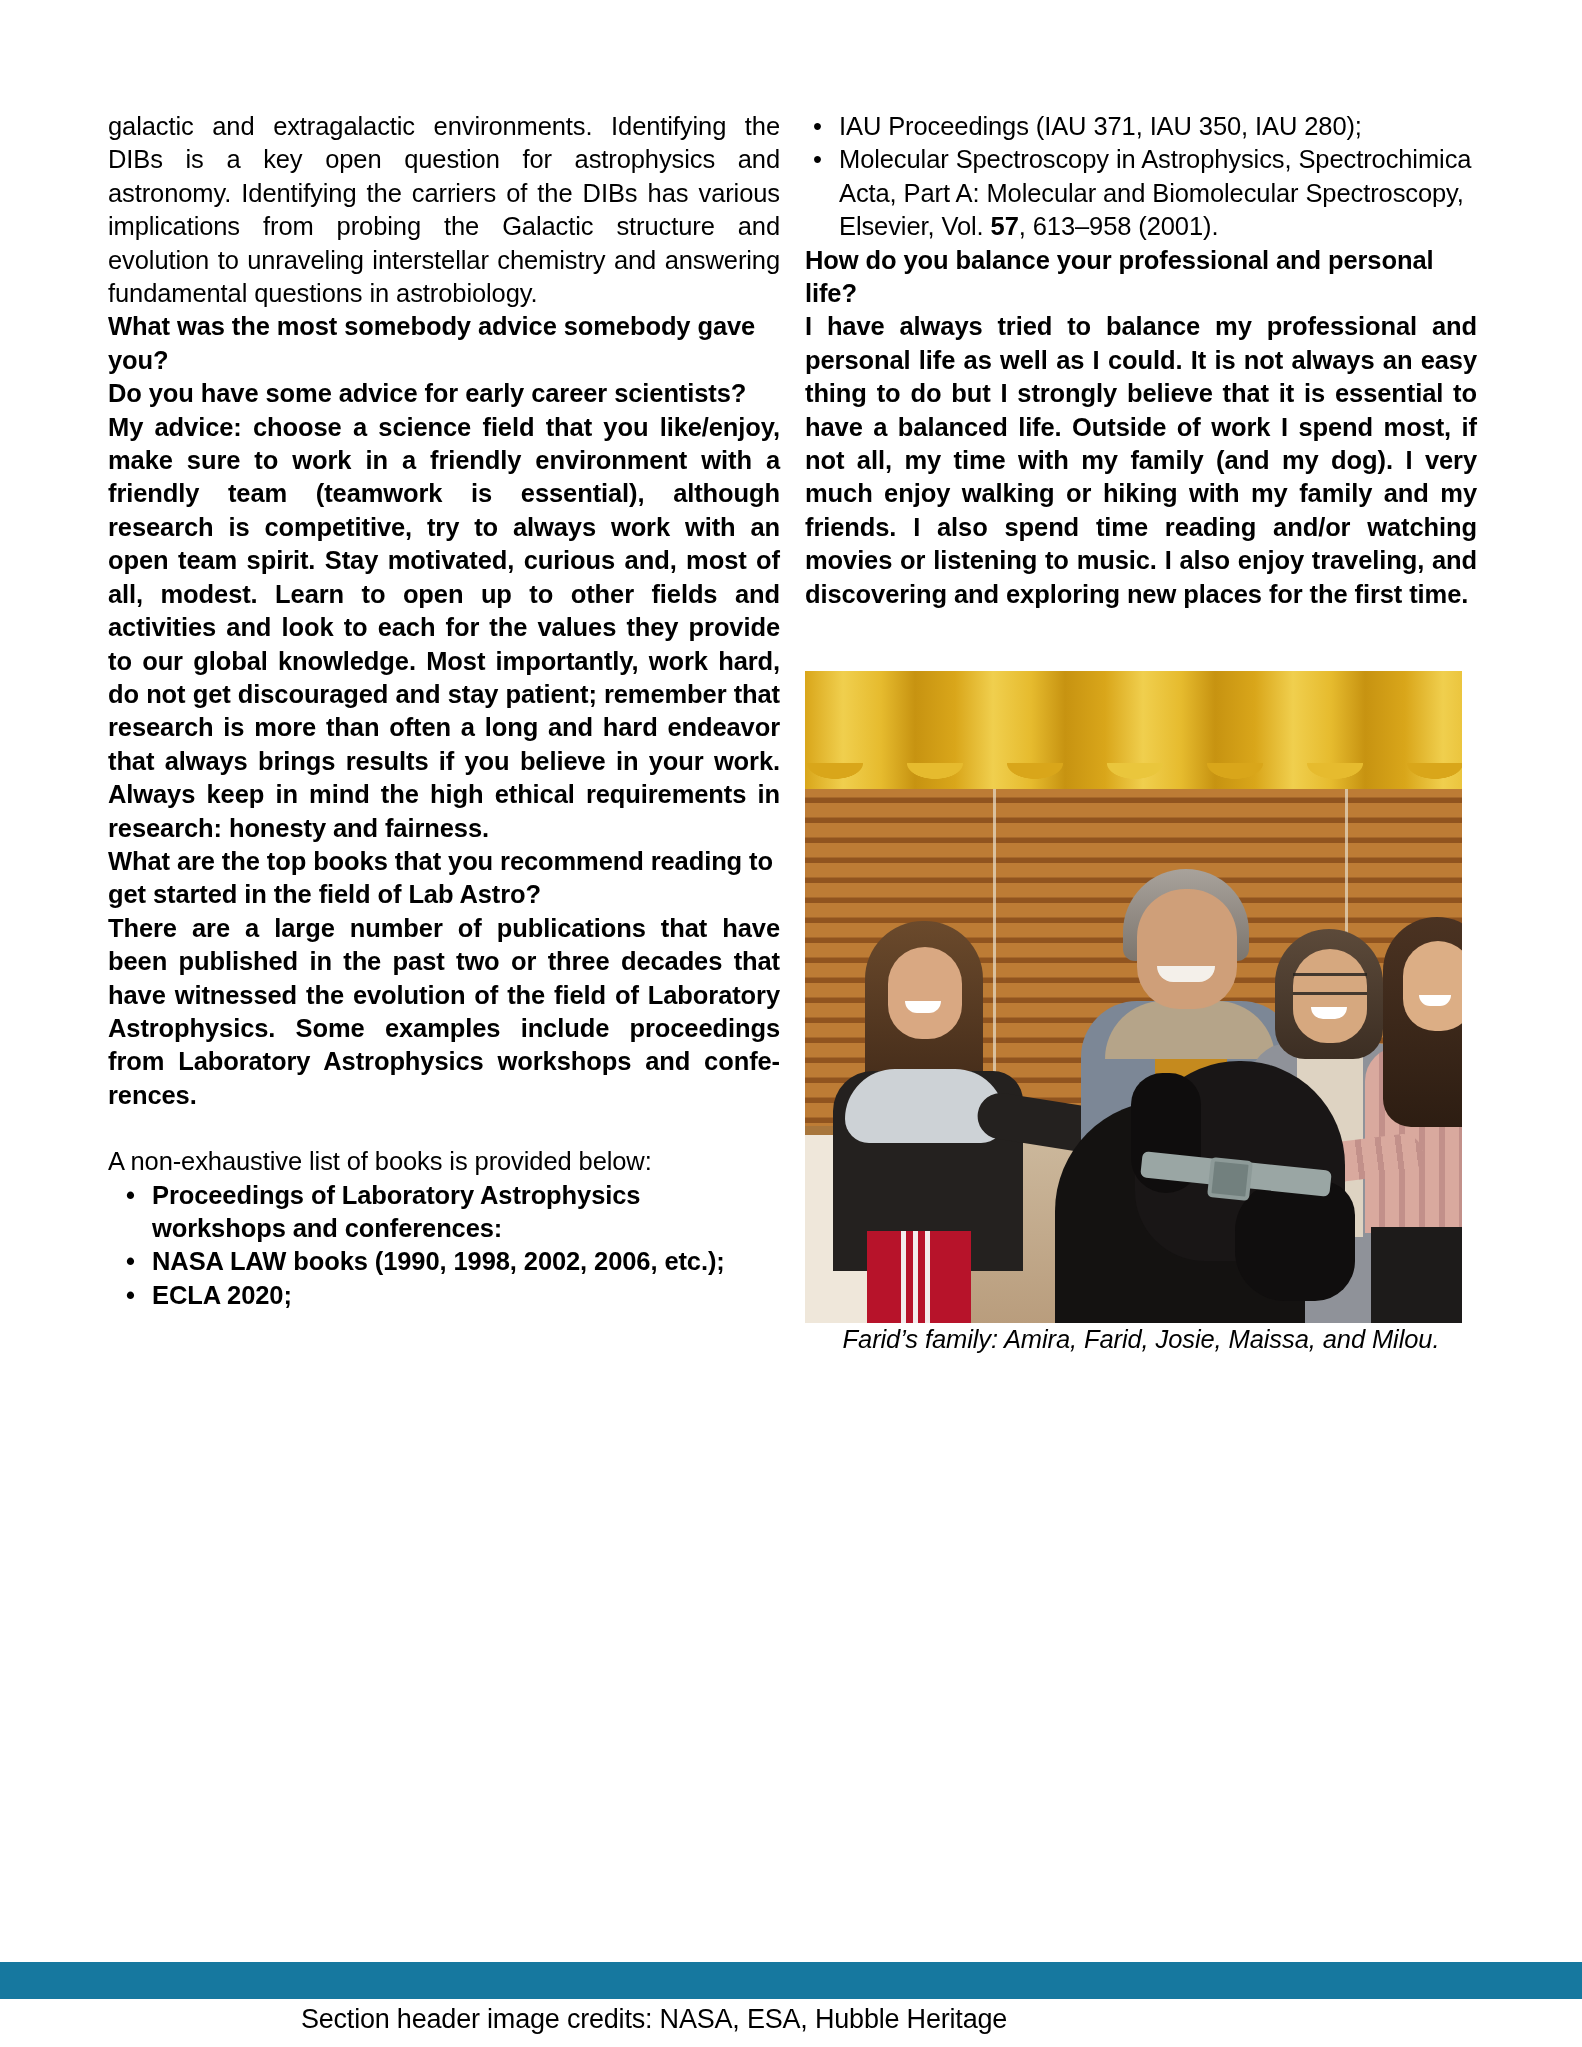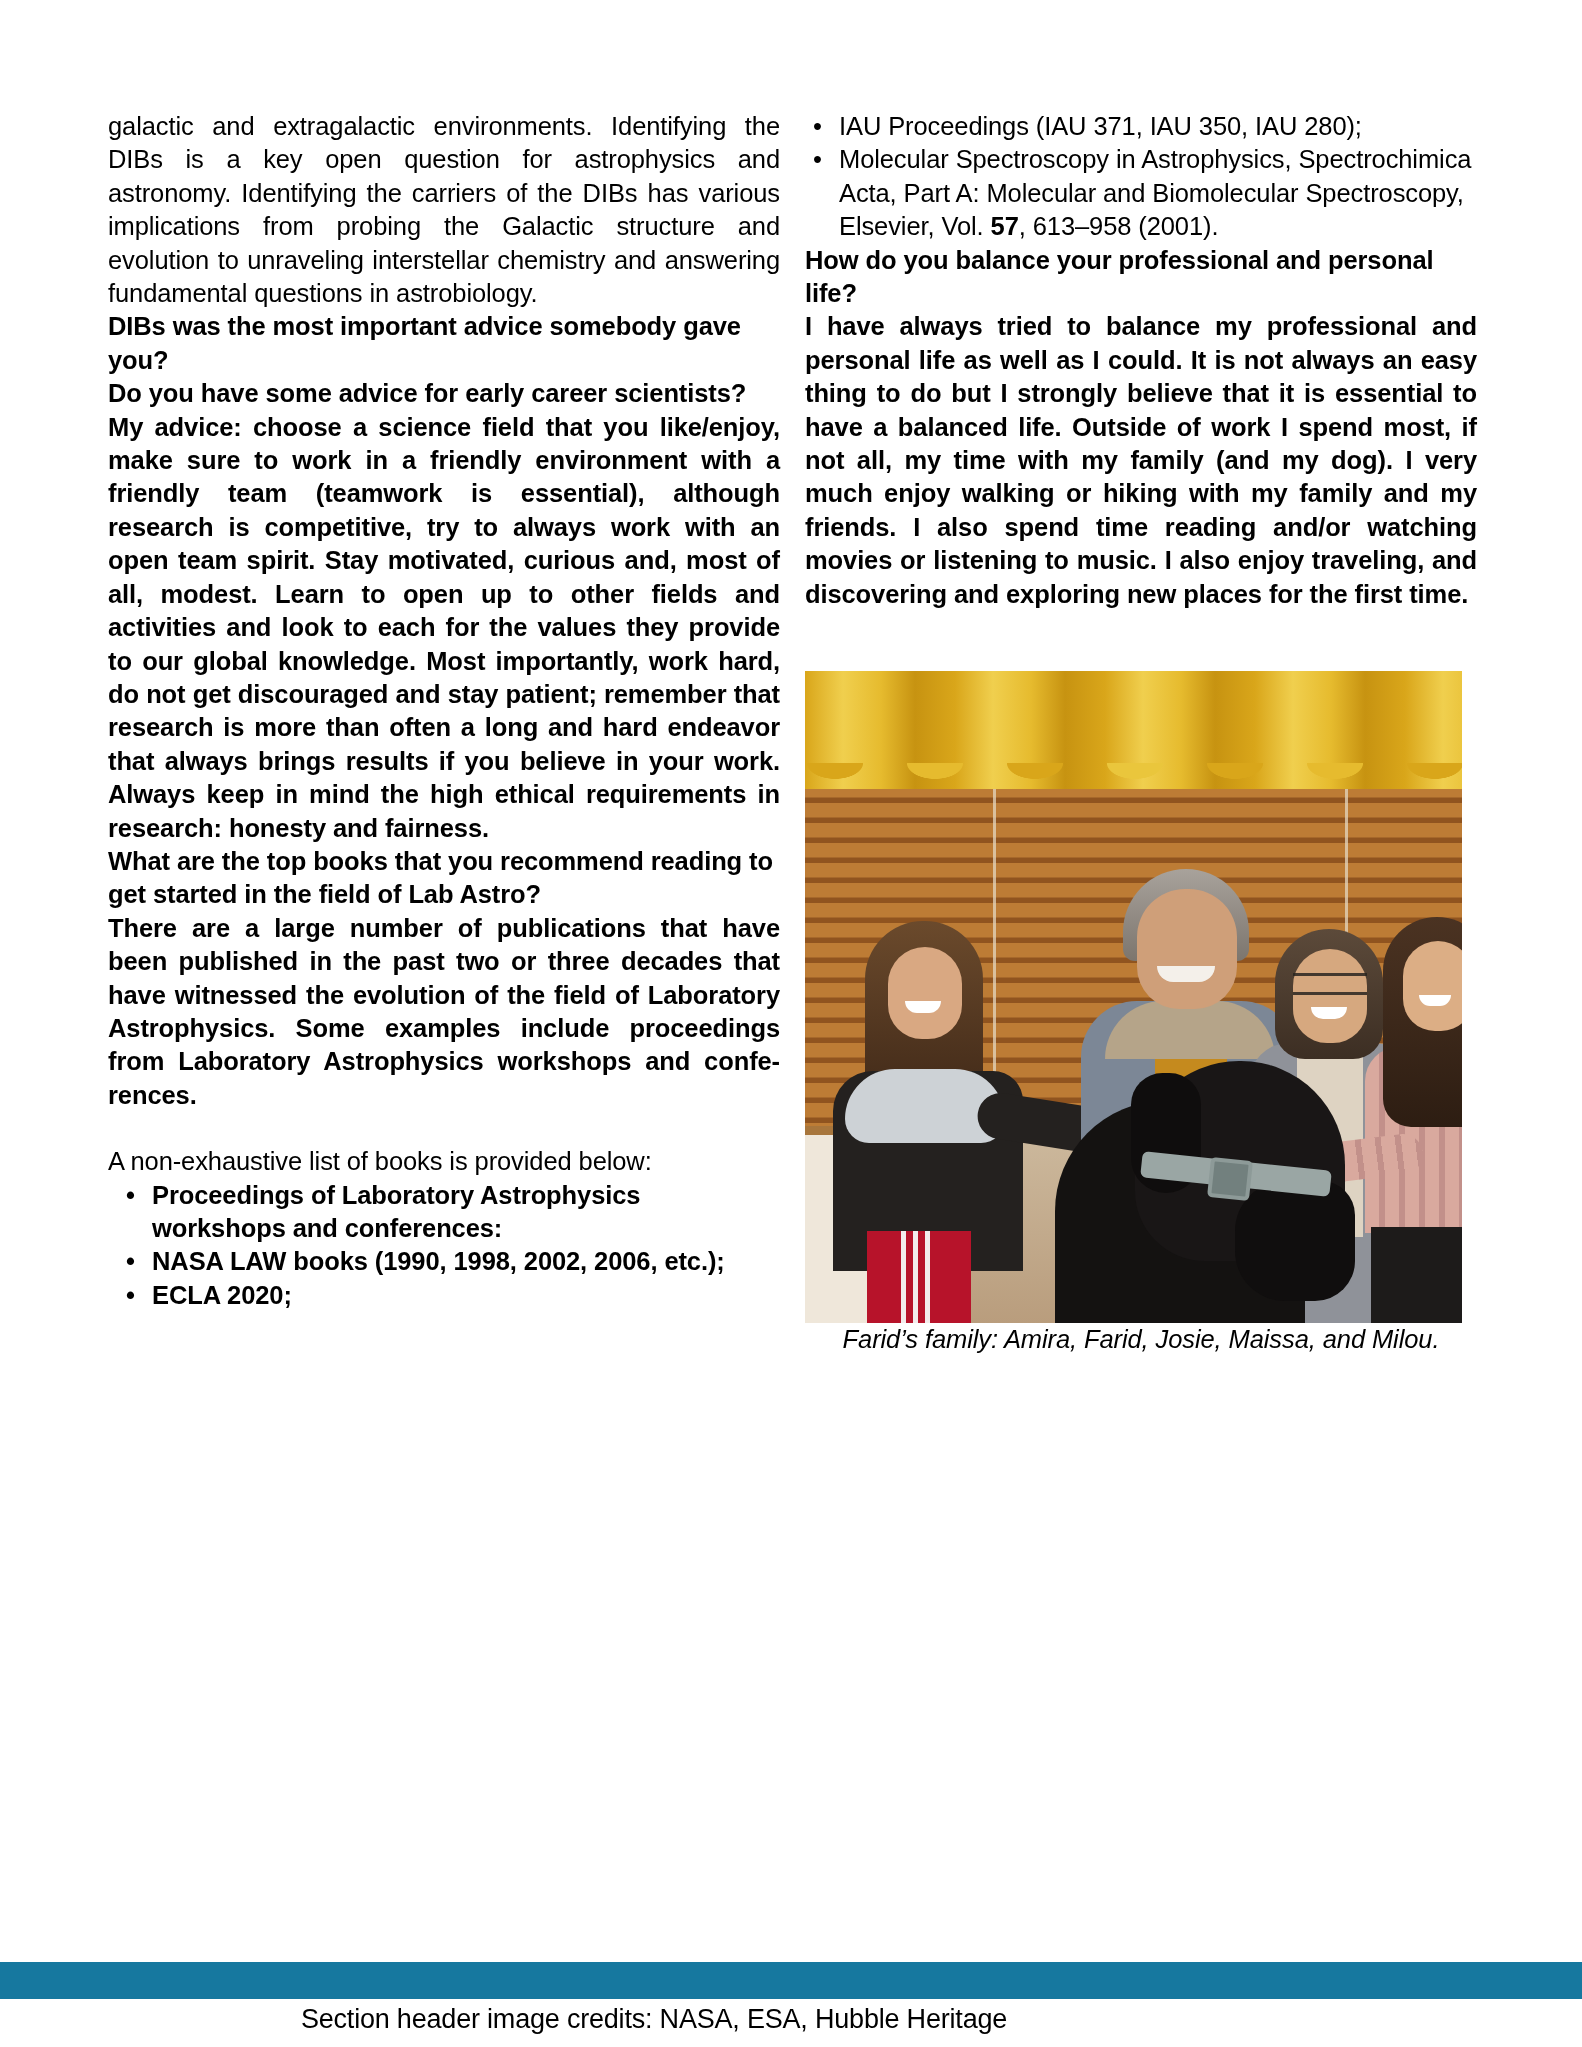--- a/index.html
+++ b/index.html
@@ -416,21 +416,21 @@
 <body>
 
 <div class="page">
 
   <div class="columns">
 
     <div class="col col-left">
 
       <p class="body">galactic and extragalactic environments. Identifying the DIBs is a key open question for astrophysics and astronomy. Identifying the carriers of the DIBs has various implications from probing the Galactic structure and evolution to unraveling interstellar chemistry and answering fundamental questions in astrobiology.</p>
 
-      <h2 class="qhead gap-before-head">DIBs was the most important advice somebody gave you?</h2>
+      <h2 class="qhead gap-before-head">What was the most somebody advice somebody gave you?</h2>
 
 
       <h2 class="qhead gap-before-head">Do you have some advice for early career scientists?</h2>
 
       <p class="body gap-after-head">My advice: choose a science field that you like/enjoy, make sure to work in a friendly environment with a friendly team (teamwork is essential), although research is competitive, try to always work with an open team spirit. Stay motivated, curious and, most of all, modest. Learn to open up to other fields and activities and look to each for the values they provide to our global knowledge. Most importantly, work hard, do not get discouraged and stay patient; remember that research is more than often a long and hard endeavor that always brings results if you believe in your work. Always keep in mind the high ethical requirements in research: honesty and fairness.</p>
 
       <h2 class="qhead gap-before-head">What are the top books that you recommend reading to get started in the field of Lab Astro?</h2>
 
       <p class="body gap-after-head">There are a large number of publications that have been published in the past two or three decades that have witnessed the evolution of the field of Laboratory Astrophysics. Some examples include proceedings from Laboratory Astrophysics workshops and confe-rences.</p>
 

